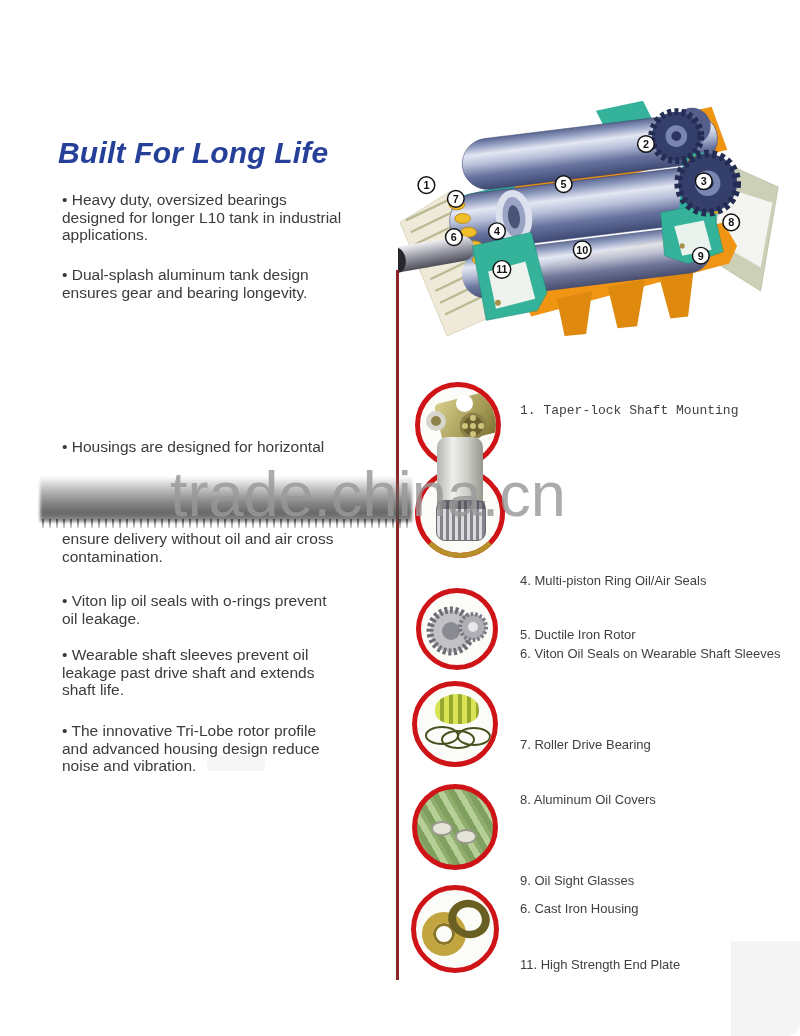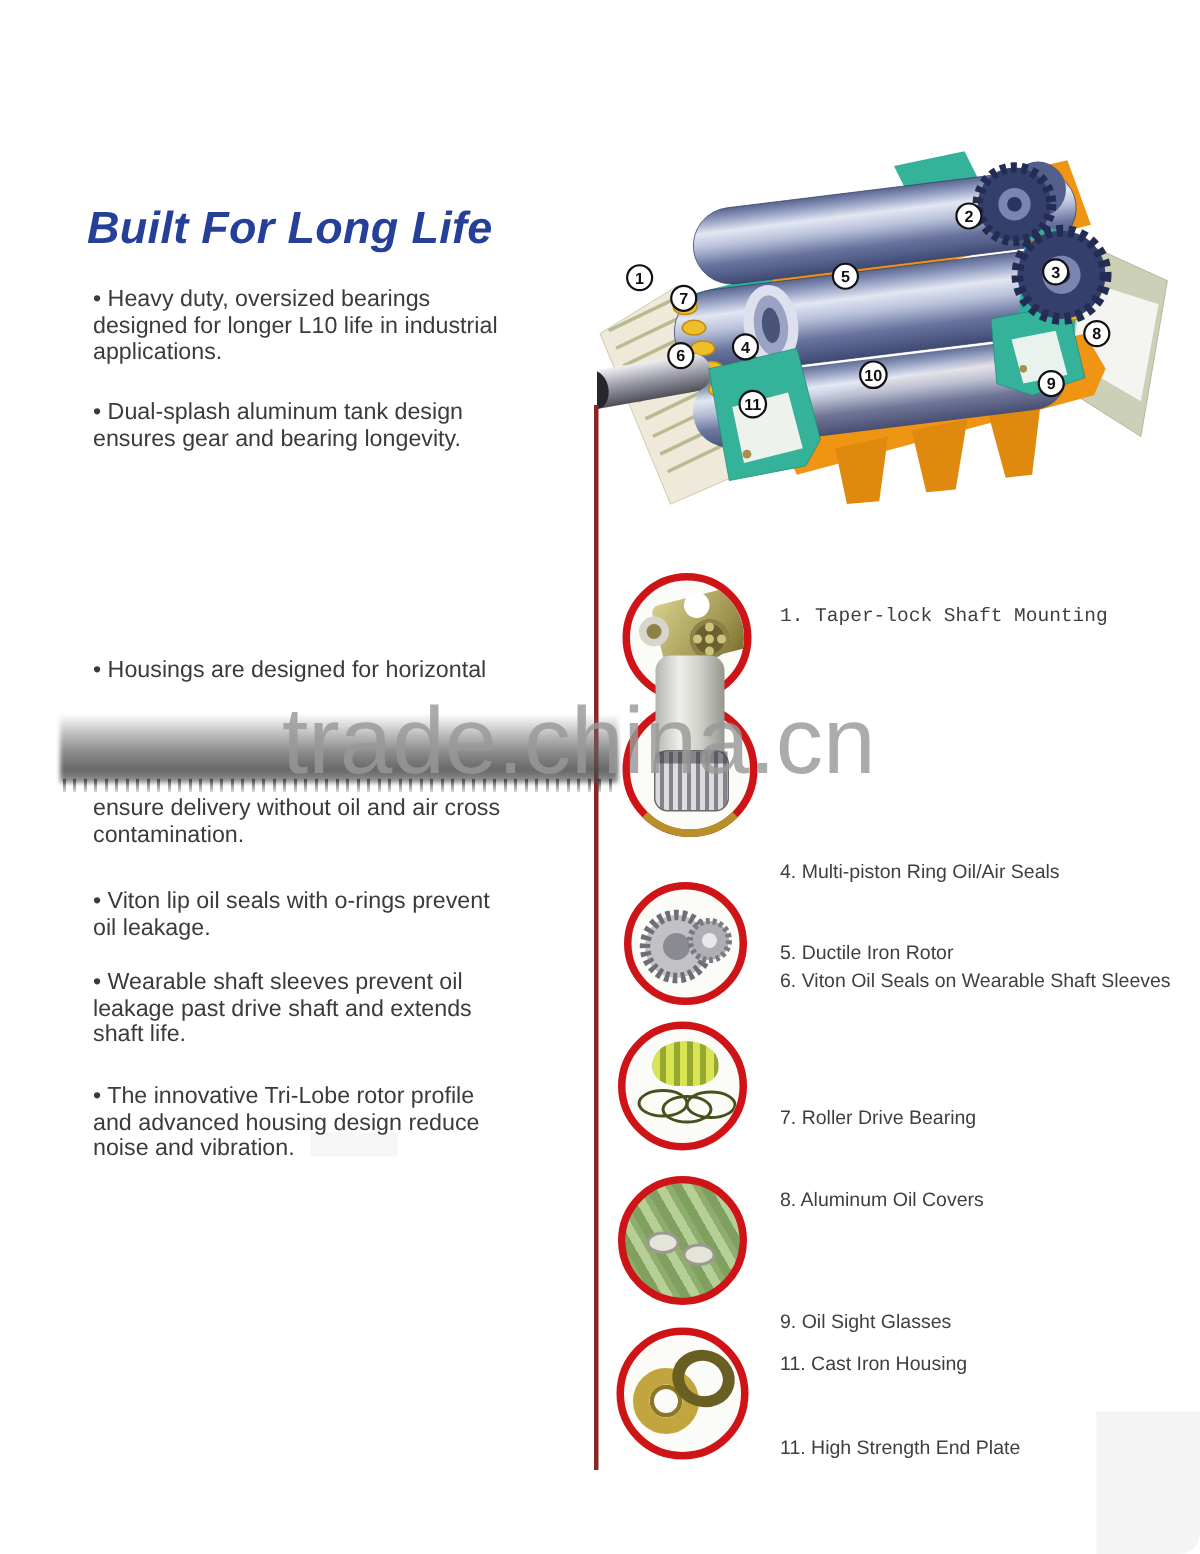--- a/index.html
+++ b/index.html
@@ -9,21 +9,21 @@
   .page-title{position:absolute;left:58px;top:136px;font-size:30px;font-weight:bold;
               font-style:italic;color:#26409a;letter-spacing:.2px;z-index:8;}
   .para{position:absolute;left:62px;width:342px;font-size:15.5px;line-height:17.6px;
         color:#3b3b3b;white-space:pre-line;z-index:8;}
   .p0{top:191px}.p1{top:266px}.p2{top:322px}.p3{top:438px}
   .p4{top:530px}.p5{top:592px}.p6{top:646px}.p7{top:722px}
   
   .divider{position:absolute;left:396px;top:270px;width:3px;height:710px;background:#8b2626;z-index:6;}
   
   .watermark{position:absolute;left:170px;top:458px;font-size:63px;color:#999999;opacity:.82;
-             letter-spacing:0px;z-index:25;pointer-events:none;margin-left:18px;}
+             letter-spacing:0px;z-index:25;pointer-events:none;}
   .smudge{position:absolute;left:40px;top:476px;width:372px;height:46px;z-index:20;
           background:linear-gradient(to bottom,rgba(130,130,130,0) 0%,rgba(115,115,115,.45) 28%,
                       rgba(95,95,95,.72) 55%,rgba(75,75,75,.85) 82%,rgba(70,70,70,.55) 100%);
           filter:blur(1.4px);}
   .smudge-drips{position:absolute;left:42px;top:519px;width:368px;height:9px;z-index:20;opacity:.75;
           background:repeating-linear-gradient(90deg,#2a2a2a 0 2px,rgba(0,0,0,0) 2px 7px);
           -webkit-mask-image:linear-gradient(to bottom,#000 0%,rgba(0,0,0,.25) 100%);
           mask-image:linear-gradient(to bottom,#000 0%,rgba(0,0,0,.25) 100%);}
   
   .callout-label{position:absolute;left:520px;font-size:13px;color:#3f3f3f;z-index:8;white-space:nowrap;}
@@ -62,21 +62,21 @@
   .machine{position:absolute;left:398px;top:96px;width:392px;height:242px;z-index:5;}
 </style>
 </head>
 <body>
 
 <div class="page">
 
   <div class="page-title">Built For Long Life</div>
 
   <div class="para p0">• Heavy duty, oversized bearings
-designed for longer L10 life in industrial
+designed for longer L10 tank in industrial
 applications.</div>
   <div class="para p1">• Dual-splash aluminum tank design
 ensures gear and bearing longevity.</div>
   <div class="para p3">• Housings are designed for horizontal</div>
   <div class="para p4">ensure delivery without oil and air cross
 contamination.</div>
   <div class="para p5">• Viton lip oil seals with o-rings prevent
 oil leakage.</div>
   <div class="para p6">• Wearable shaft sleeves prevent oil
 leakage past drive shaft and extends
@@ -283,21 +283,21 @@
     <div class="ph brass-ring" style="left:32px;top:8px;width:42px;height:42px;border:8px solid #6a5f22;transform:rotate(18deg) scaleY(.9);"></div>
   </div>
 
   <div class="callout-label" style="top:403px;font-family:Liberation Mono, monospace;">1. Taper-lock Shaft Mounting</div>
   <div class="callout-label" style="top:573px;">4. Multi-piston Ring Oil/Air Seals</div>
   <div class="callout-label" style="top:627px;">5. Ductile Iron Rotor</div>
   <div class="callout-label" style="top:646px;">6. Viton Oil Seals on Wearable Shaft Sleeves</div>
   <div class="callout-label" style="top:737px;">7. Roller Drive Bearing</div>
   <div class="callout-label" style="top:792px;">8. Aluminum Oil Covers</div>
   <div class="callout-label" style="top:873px;">9. Oil Sight Glasses</div>
-  <div class="callout-label" style="top:901px;">11. Cast Iron Housing</div>
+  <div class="callout-label" style="top:901px;">6. Cast Iron Housing</div>
   <div class="callout-label" style="top:957px;">11. High Strength End Plate</div>
 
   <div class="smudge"></div>
   <div class="smudge-drips"></div>
   <div class="watermark">trade.china.cn</div>
 
   <div class="artifact" style="left:731px;top:941px;width:69px;height:95px;"></div>
   <div class="artifact" style="left:207px;top:755px;width:58px;height:16px;background:#f6f6f6;"></div>
 
 </div>

